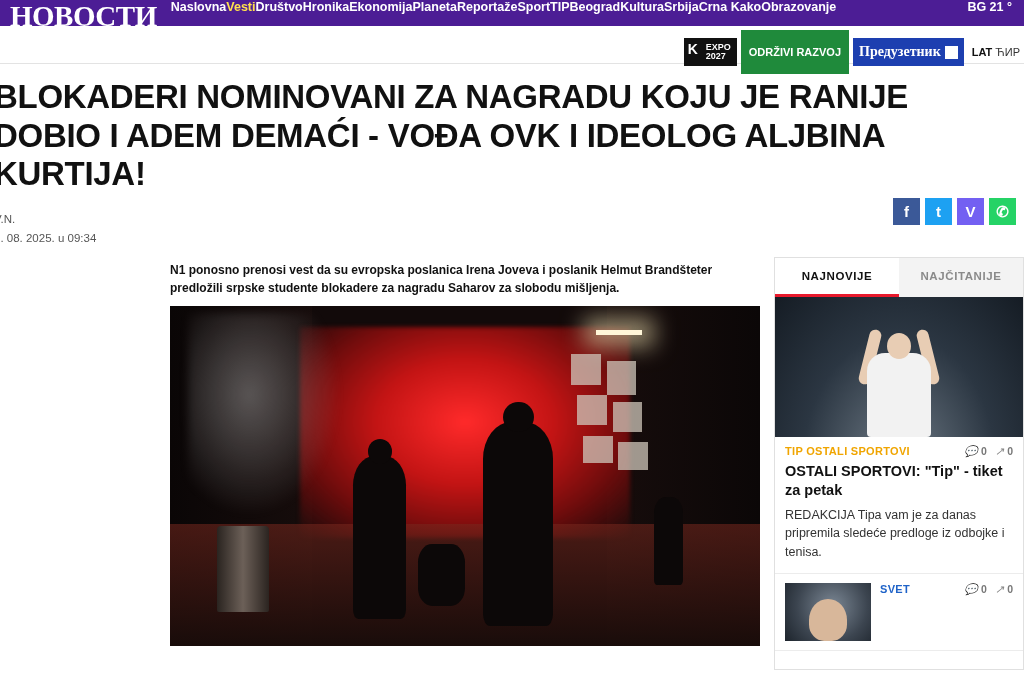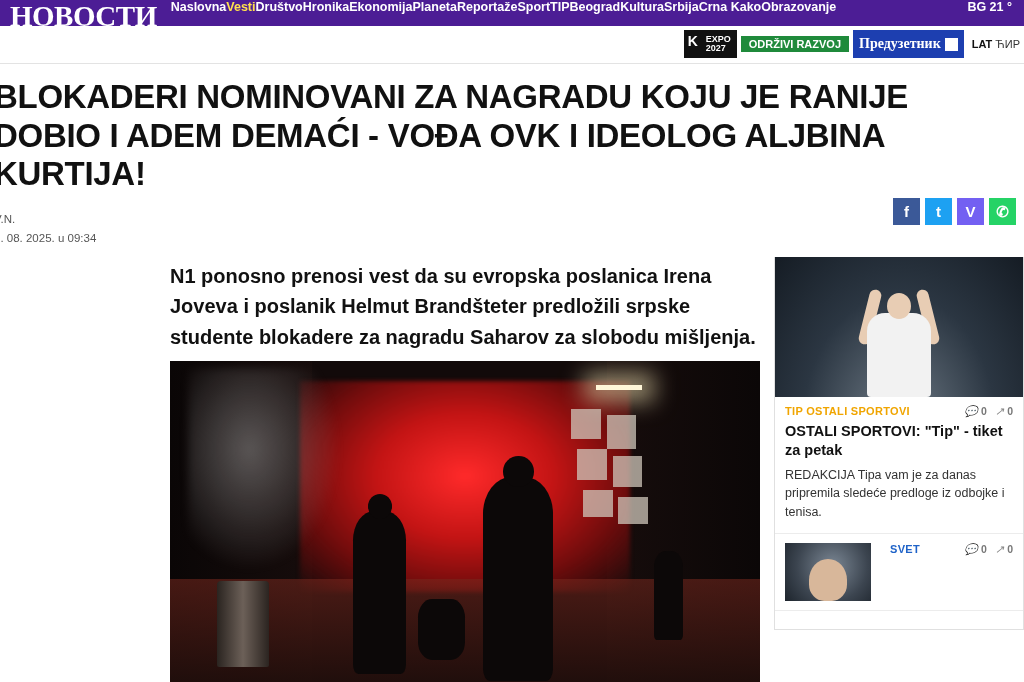--- a/index.html
+++ b/index.html
@@ -92,21 +92,21 @@
     height: 28px;
     display: flex; flex-direction: column; justify-content: center;
   }
   .badge-expo .k {
     position: absolute; left: 4px; top: 4px;
     font-size: 14px; font-weight: bold; color: #fff;
   }
   .badge-green {
     background: #1f8a3b; color: #fff;
     font-size: 11px; font-weight: bold;
-    padding: 0 8px; height: 16px;
+    padding: 0 8px; height: 44px;
     display: flex; align-items: center;
   }
   .badge-blue {
     background: #1d3fb0; color: #fff;
     font-family: "Liberation Serif", serif;
     font-weight: bold; font-size: 14px;
     padding: 0 6px; height: 28px;
     display: flex; align-items: center; gap: 4px;
   }
   .badge-blue .sq {
@@ -162,21 +162,21 @@
   
   .wrap {
     display: flex;
     padding-top: 4px;
   }
   .col-left { width: 170px; flex: 0 0 170px; }
   .col-mid { flex: 1 1 auto; padding-right: 14px; }
   .col-right { width: 250px; flex: 0 0 250px; }
 
   .lead {
-    font-size: 20px;
+    font-size: 12px;
     font-weight: bold;
     line-height: 1.52;
     color: #111;
     margin: 4px 0 9px 0;
   }
 
   
   .photo {
     position: relative;
     width: 100%;
@@ -317,21 +317,21 @@
     color: #111;
   }
   .rdesc {
     padding: 0 10px 12px;
     font-size: 12.5px;
     line-height: 1.46;
     color: #333;
   }
   .rrow {
     display: flex;
-    gap: 19px;
+    gap: 9px;
     padding: 9px 10px;
     border-top: 1px solid #ececec;
     justify-content: space-between;
   }
   .rrow .rt {
     width: 86px; height: 58px; flex: 0 0 86px;
     background: #26303a; position: relative; overflow: hidden;
   }
   .rrow .rt.putin {
     background: radial-gradient(circle at 55% 40%, #7b8794 0%, #3c4550 60%, #1d242c 100%);
@@ -443,20 +443,24 @@
         <div class="fig" style="left:53%;top:34%;width:12%;height:60%;"></div>
         <div class="fig head" style="left:56.5%;top:28%;width:5.2%;height:9%;"></div>
 
         <div class="fig" style="left:42%;top:70%;width:8%;height:18%;border-radius:30%;"></div>
         <div class="fig" style="left:82%;top:56%;width:5%;height:26%;"></div>
 
       </div>
     </div>
 
     <div class="col-right">
+      <div class="tabs">
+        <div class="tab active">NAJNOVIJE</div>
+        <div class="tab">NAJČITANIJE</div>
+      </div>
 
       <div class="rpanel">
 
         <div>
           <div class="rthumb">
             <div class="crowd"></div>
             <div class="arm l"></div>
             <div class="arm r"></div>
             <div class="player"></div>
             <div class="head2"></div>

